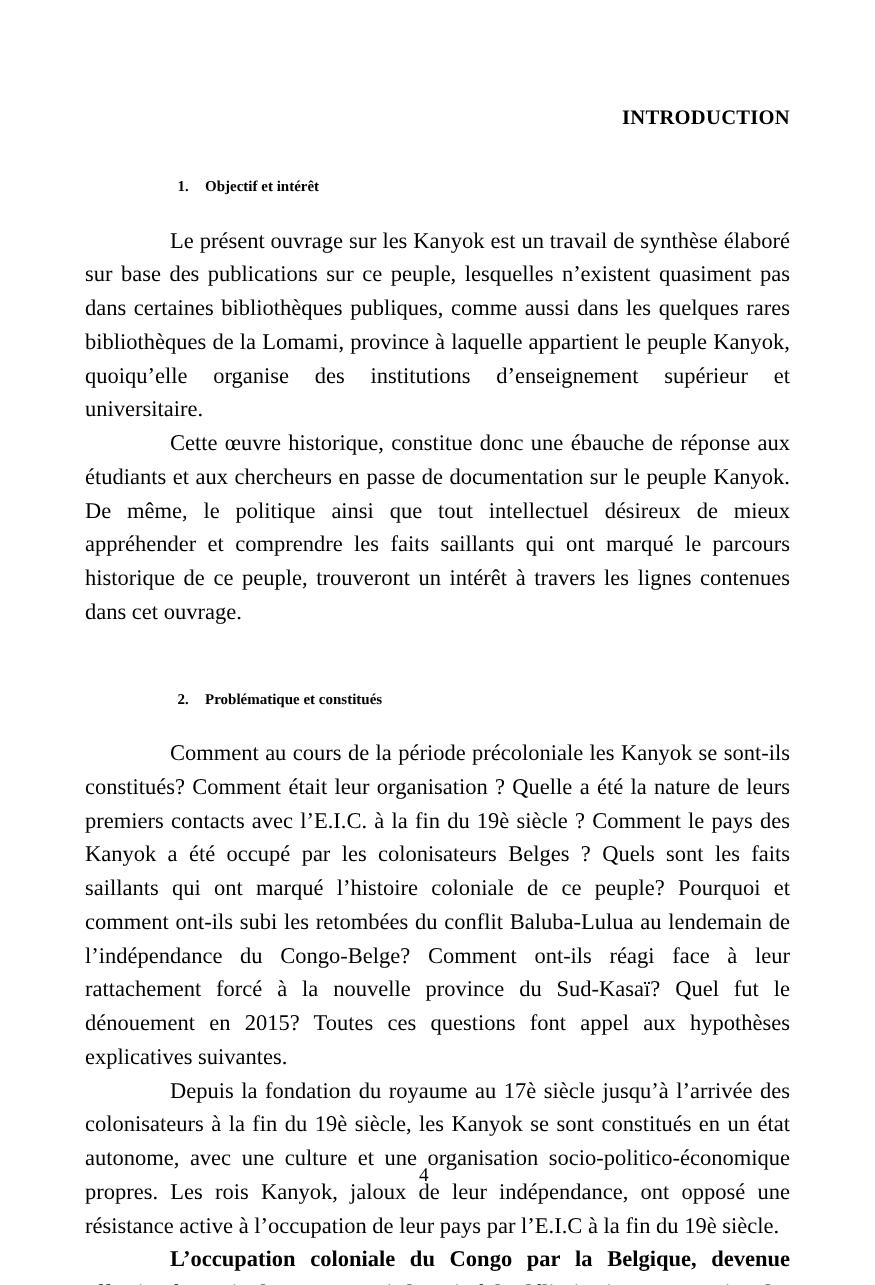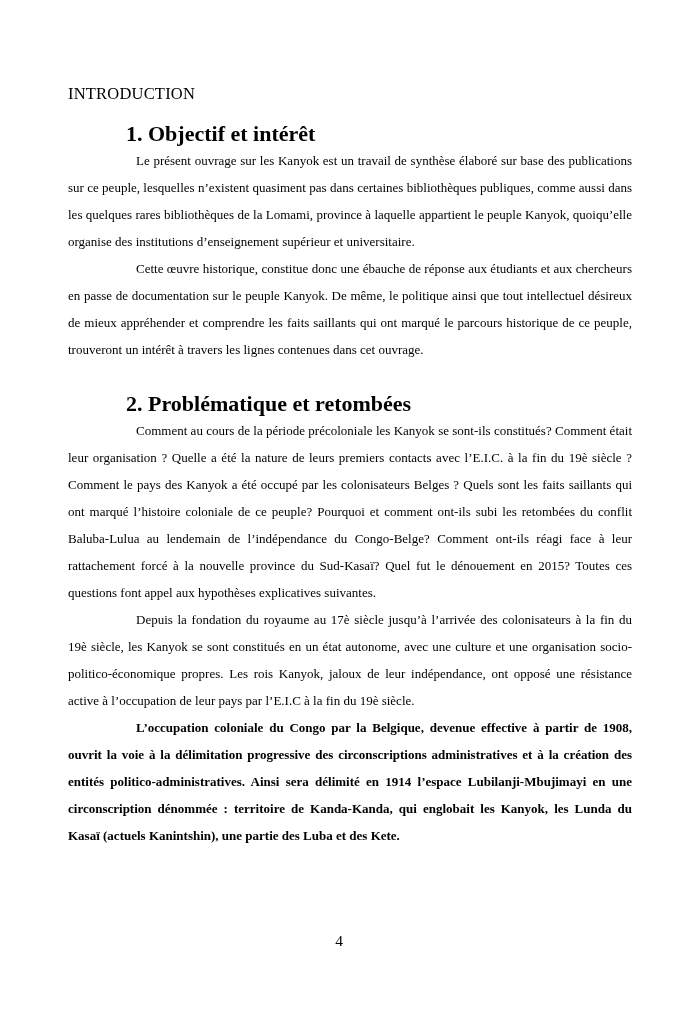--- a/index.html
+++ b/index.html
@@ -23,42 +23,42 @@
     box-sizing: border-box;
   }
   .content {
     position: absolute;
     left: 68px;
     top: 80px;
     width: 564px;
   }
   .doc-title {
     font-size: 16.5px;
-    font-weight: normal;
-    text-align: left;
+    font-weight: bold;
+    text-align: right;
     letter-spacing: 0.2px;
     margin: 0 0 0 0;
     padding: 0;
     line-height: 27px;
   }
   .section-heading {
-    font-size: 22px;
+    font-size: 12px;
     font-weight: bold;
     line-height: 27px;
-    margin: 0;
+    margin: 16px;
     padding: 0;
     text-indent: 0;
     padding-left: 58px;
   }
   .section-heading .num {
     display: inline-block;
     min-width: 22px;
   }
   p.body-text {
-    font-size: 13px;
+    font-size: 18px;
     line-height: 27px;
     text-align: justify;
     text-justify: inter-word;
     margin: 0;
     padding: 0;
     text-indent: 68px;
     hyphens: none;
   }
   p.body-text.last-of-block {
     text-align: justify;
@@ -92,21 +92,21 @@
       <span class="num">1.</span><span>Objectif et intérêt</span>
     </h2>
 
     <p class="body-text">Le présent ouvrage sur les Kanyok est un travail de synthèse élaboré sur base des publications sur ce peuple, lesquelles n’existent quasiment pas dans certaines bibliothèques publiques, comme aussi dans les quelques rares bibliothèques  de la Lomami, province à laquelle appartient le peuple Kanyok, quoiqu’elle organise des institutions d’enseignement supérieur et universitaire.</p>
 
     <p class="body-text">Cette œuvre historique, constitue donc une ébauche de réponse aux étudiants et aux chercheurs en passe de documentation sur le peuple Kanyok. De même, le politique ainsi que tout intellectuel désireux de mieux appréhender et comprendre  les faits saillants qui ont marqué le parcours historique de ce peuple, trouveront un intérêt à travers les lignes contenues dans cet ouvrage.</p>
 
     <div class="gap-md"></div>
 
     <h2 class="section-heading">
-      <span class="num">2.</span><span>Problématique et retombées</span>
+      <span class="num">2.</span><span>Problématique et constitués</span>
     </h2>
 
     <p class="body-text">Comment au cours de la période précoloniale les Kanyok se sont-ils constitués? Comment était leur organisation ? Quelle a été la nature de leurs premiers contacts avec l’E.I.C. à la fin du 19è siècle ? Comment le pays des Kanyok a été occupé par les colonisateurs Belges ? Quels sont les faits saillants qui ont marqué l’histoire coloniale de ce peuple? Pourquoi et comment ont-ils subi les retombées du conflit Baluba-Lulua au lendemain de l’indépendance du Congo-Belge? Comment ont-ils réagi face à leur rattachement forcé à la nouvelle province du Sud-Kasaï? Quel fut le dénouement en 2015? Toutes ces questions font appel aux hypothèses explicatives suivantes.</p>
 
     <p class="body-text">Depuis la fondation du royaume au 17è siècle jusqu’à l’arrivée des colonisateurs à la fin du 19è siècle, les Kanyok se sont constitués en un état autonome, avec une culture et une organisation socio-politico-économique propres. Les rois Kanyok, jaloux de leur indépendance, ont opposé une résistance active à l’occupation de leur pays par l’E.I.C à la fin du 19è siècle.</p>
 
     <p class="body-text last-of-block">L’occupation coloniale du Congo par la Belgique, devenue effective à partir de 1908, ouvrit la voie à la délimitation progressive des circonscriptions administratives et à la création des entités politico-administratives. Ainsi sera délimité en 1914 l’espace Lubilanji-Mbujimayi en une circonscription dénommée : territoire de Kanda-Kanda, qui englobait les Kanyok, les Lunda du Kasaï (actuels Kanintshin), une partie des Luba et des Kete.</p>
 
   </div>
 

